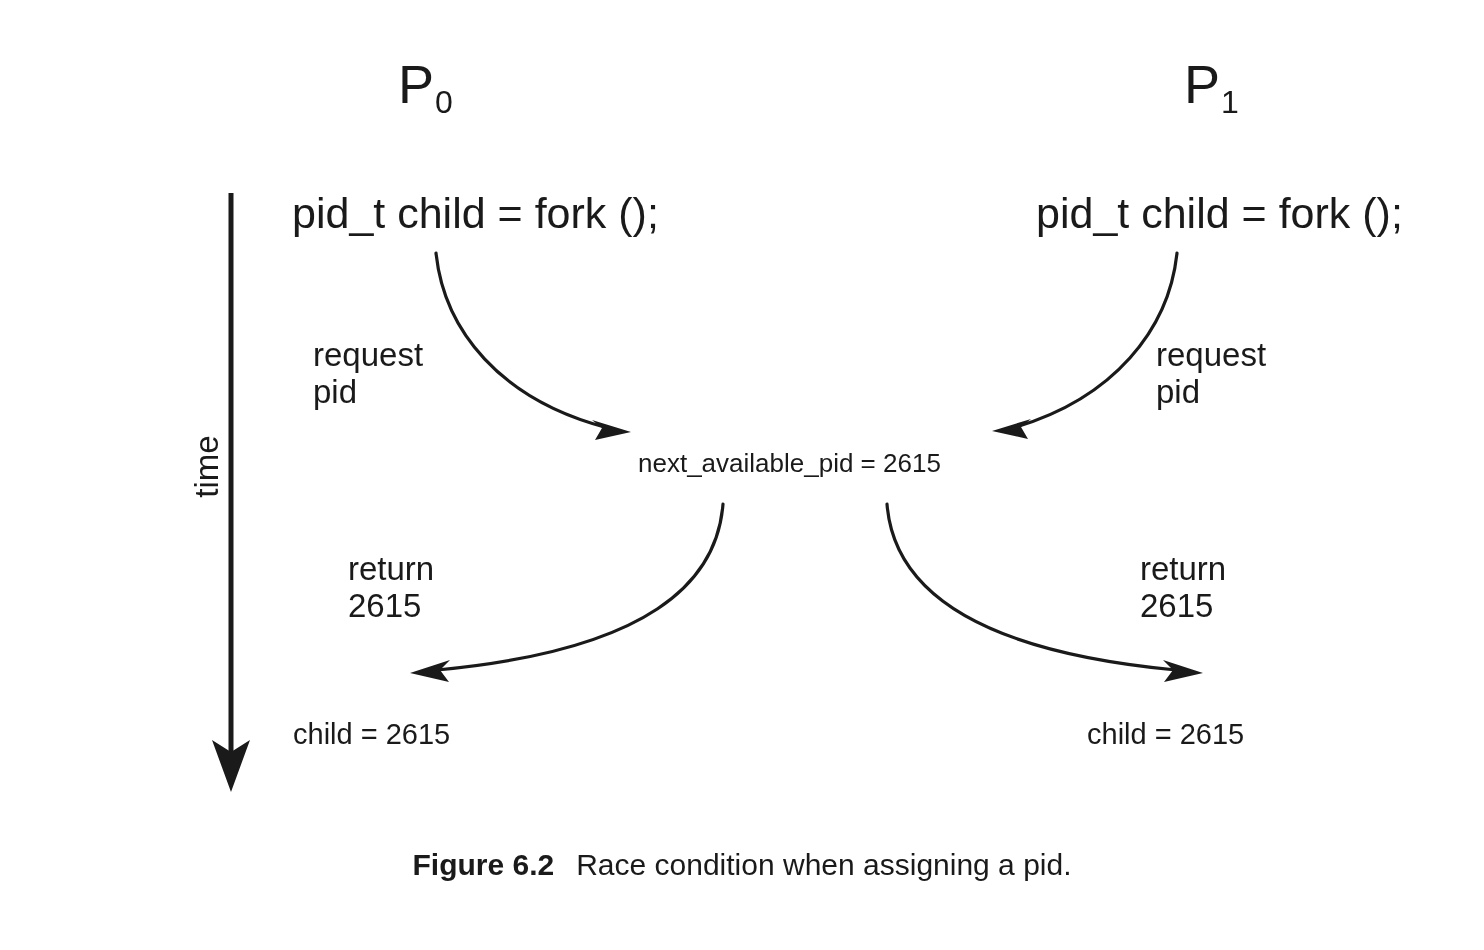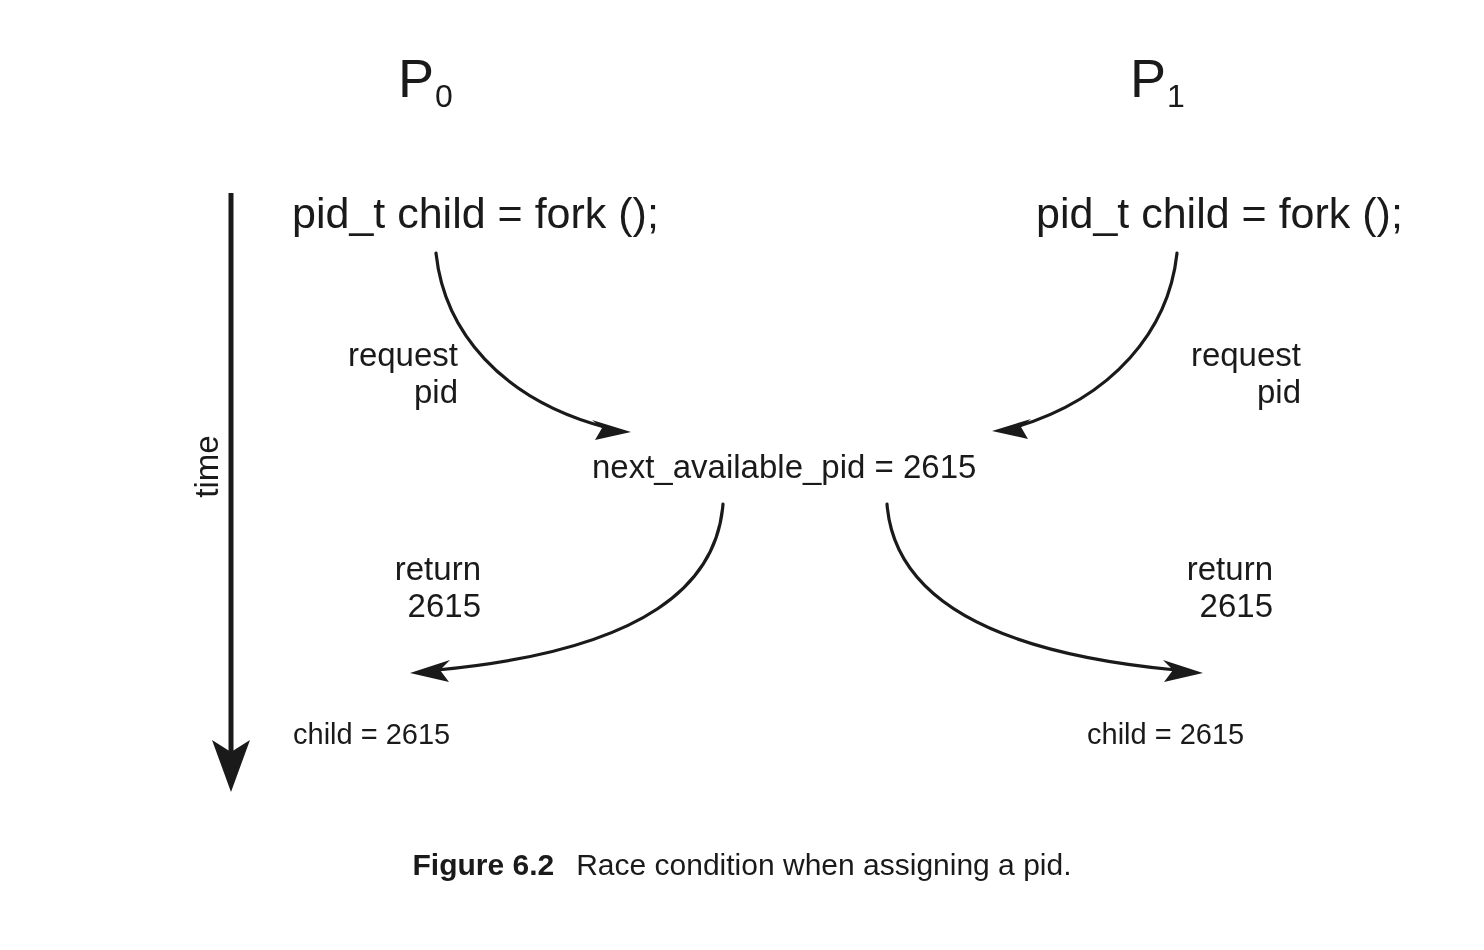--- a/index.html
+++ b/index.html
@@ -29,37 +29,39 @@
   }
   .lbl {
     position: absolute;
     white-space: nowrap;
     line-height: 1.12;
     color: #1a1a1a;
   }
   .proc-label {
     font-size: 54px;
     letter-spacing: 0px;
+    margin-top: 6px;
   }
   .proc-label sub {
     font-size: 32px;
     vertical-align: baseline;
     position: relative;
     top: 10px;
     left: 1px;
   }
   .code-label {
     font-size: 43px;
   }
   .center-label {
-    font-size: 33px;
+    font-size: 26px;
+    margin-left: 46px;
   }
   .annot-label {
     font-size: 33px;
-    text-align: right;
+    text-align: left;
   }
   .result-label {
     font-size: 29px;
   }
   .time-label {
     font-size: 33px;
     transform-origin: 50% 50%;
     transform: rotate(-90deg);
   }
   .caption {
@@ -81,21 +83,21 @@
 </style>
 </head>
 <body>
 
 <div id="figure-root">
 
   <div class="lbl proc-label" style="left:398px; top:48px;">
     <span>P</span><sub>0</sub>
   </div>
 
-  <div class="lbl proc-label" style="left:1130px; top:48px;">
+  <div class="lbl proc-label" style="left:1184px; top:48px;">
     <span>P</span><sub>1</sub>
   </div>
 
   <div class="lbl code-label" style="left:292px; top:189px;">pid_t child = fork ();</div>
 
   <div class="lbl code-label" style="left:1036px; top:189px;">pid_t child = fork ();</div>
 
   <div class="lbl annot-label" style="left:313px; top:337px; width:145px;">
     <div>request</div>
     <div>pid</div>

